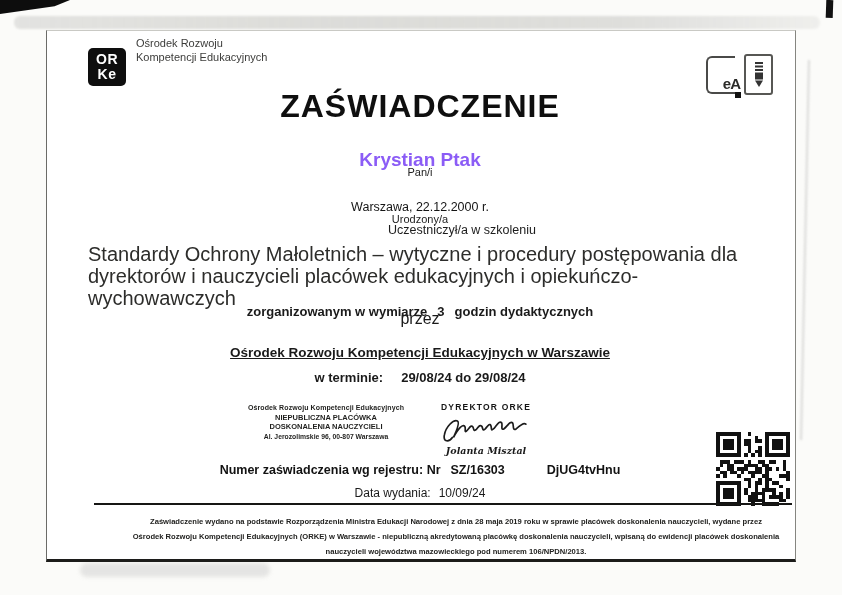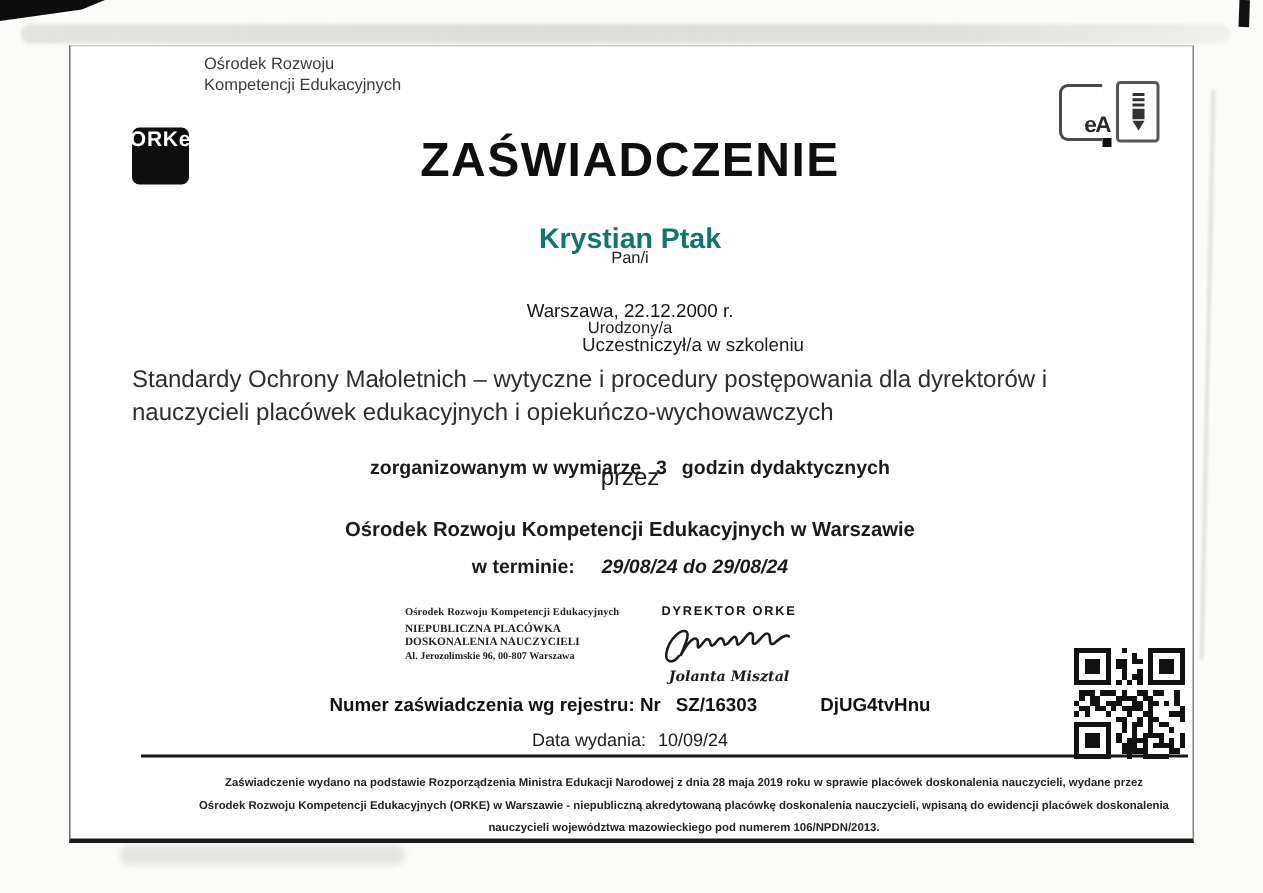--- a/index.html
+++ b/index.html
@@ -20,48 +20,48 @@
   .smudge-bl{left:80px;top:563px;width:190px;height:14px;
     background:rgba(130,130,125,.18);filter:blur(2px);border-radius:8px;}
   .shadow-r{left:804px;top:60px;width:2px;height:380px;background:rgba(120,120,115,.25);transform:rotate(1.2deg);filter:blur(1px);}
   
   .frame{left:46px;top:30px;width:748px;height:528px;background:#fff;
     border-left:1.5px solid #6b6b68;border-right:1.5px solid #858580;
     border-bottom:3px solid #1c1c1a;border-top:1px solid #c9c9c4;}
   
   .logo-box{left:88px;top:48px;width:38px;height:38px;background:#0e0e0e;border-radius:5px;
     color:#fff;font-weight:bold;font-size:14px;line-height:1.08;text-align:center;
-    display:flex;flex-direction:row;justify-content:center;letter-spacing:.5px;margin-top:37px;}
+    display:flex;flex-direction:column;justify-content:center;letter-spacing:.5px;}
   .logo-name{left:136px;top:36px;font-size:11px;line-height:14px;color:#3c3c3a;}
   
   .ea-icon{left:706px;top:56px;width:27px;height:34px;
     border:2.5px solid #4a4a48;border-right:none;border-radius:6px 0 0 6px;
     display:flex;align-items:flex-end;justify-content:flex-end;}
   .ea-icon span{font-weight:bold;font-size:15px;color:#2b2b29;margin-right:-5px;letter-spacing:-1px;}
   .ea-dot{left:735px;top:92px;width:6px;height:6px;background:#111;}
   .pencil-box{left:744px;top:54px;width:25px;height:37px;border:2.5px solid #575754;border-radius:3px;
     display:flex;align-items:center;justify-content:center;}
   
   .row{left:46px;width:748px;text-align:center;}
   .title{top:88px;font-size:32px;font-weight:bold;letter-spacing:1px;color:#0f0f0f;}
   .small{font-size:11px;color:#222;margin-top:32px;}
   .salutation{top:134px;}
-  .name{top:149px;font-size:19px;font-weight:bold;color:#0f766e;}
+  .name{top:149px;font-size:19px;font-weight:bold;color:#8b5cf6;}
   .born{top:181px;}
   .birth{top:200px;font-size:12.5px;color:#151515;}
   .participated{top:223px;font-size:12.5px;color:#1c1c1c;padding-left:42px;}
-  .course{left:88px;top:243px;width:668px;text-align:left;font-size:16px;line-height:22px;color:#2d2d2b;}
+  .course{left:88px;top:243px;width:668px;text-align:left;font-size:20px;line-height:22px;color:#2d2d2b;}
   .organized{top:304px;font-size:13px;font-weight:bold;}
   .organized .hours{margin:0 10px;}
   .przez{top:310px;font-size:16px;}
-  .organizer{top:345px;font-size:13.5px;font-weight:bold;}
+  .organizer{top:345px;font-size:13.5px;font-weight:bold;text-decoration:underline;}
   .term{top:370px;font-size:13px;font-weight:bold;}
-  .term .dates{margin-left:18px;font-style:italic;}
-  
-  .stamp{left:270px;top:404px;width:160px;text-align:left;color:#1f1f1d;font-family:Liberation Serif, serif;}
+  .term .dates{margin-left:18px;}
+  
+  .stamp{left:246px;top:404px;width:160px;text-align:center;color:#1f1f1d;}
   .stamp .s1{font-size:7px;font-weight:bold;letter-spacing:.1px;}
   .stamp .s2{font-size:7.5px;font-weight:bold;margin-top:2px;}
   .stamp .s3{font-size:7.5px;font-weight:bold;}
   .stamp .s4{font-size:6.8px;font-weight:bold;margin-top:2px;}
   .director{left:418px;top:402px;width:136px;text-align:center;}
   .director .dtitle{font-size:8.5px;font-weight:bold;letter-spacing:1.2px;color:#161616;}
   .director .scribble{margin-top:1px;}
   .director .dname{font-family:"DejaVu Serif", serif;font-style:italic;font-weight:bold;
     font-size:9.5px;color:#1b1b1b;margin-top:-2px;}
   

